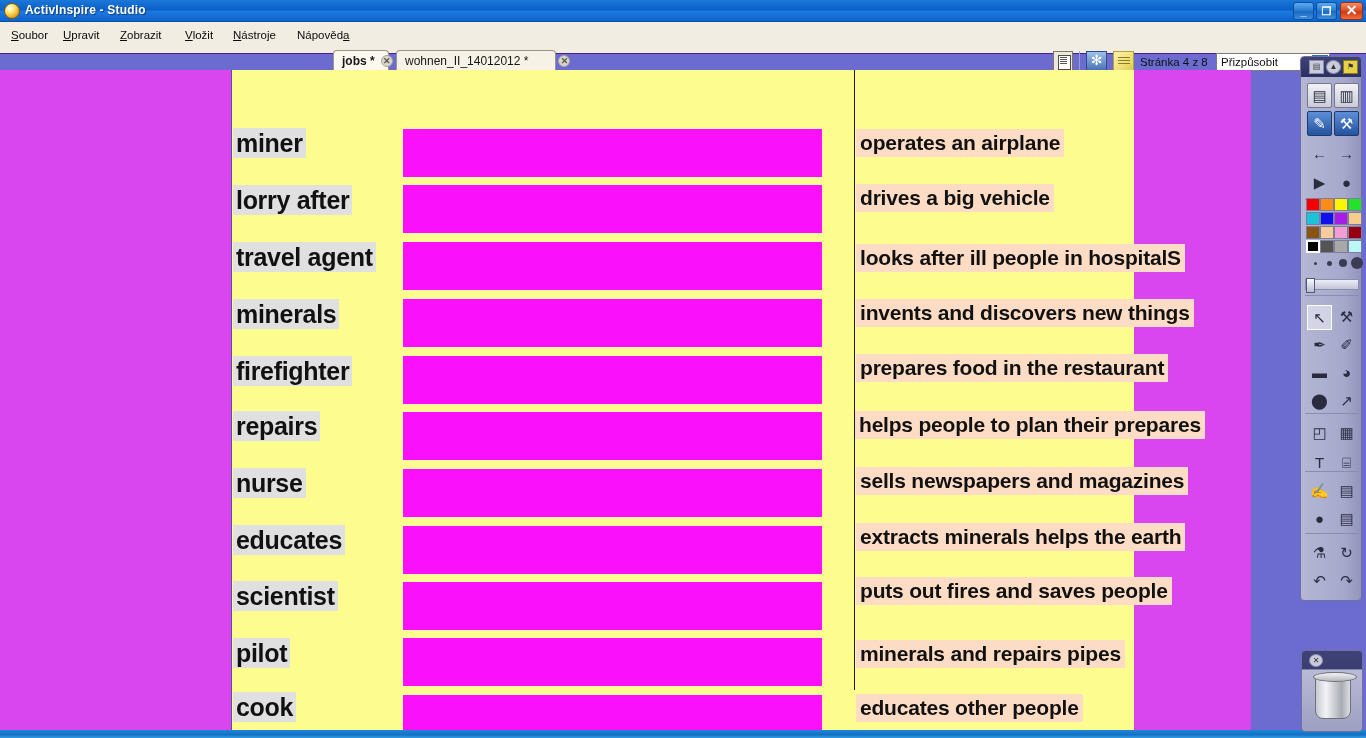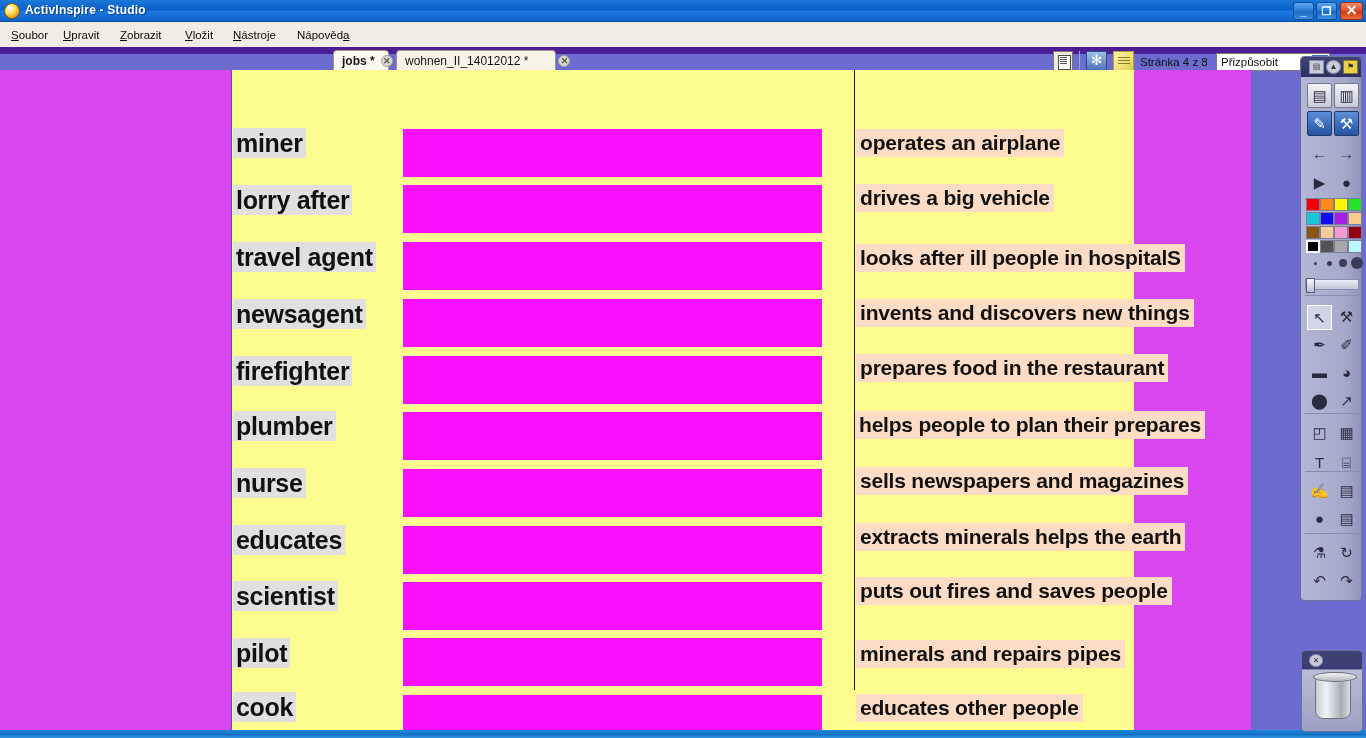--- a/index.html
+++ b/index.html
@@ -45,21 +45,21 @@
   #btn-max  { left: 1316px; }
   #btn-close{ left: 1340px; width: 23px;
     background: linear-gradient(to bottom, #f08a6a 0%, #e2512a 45%, #cc3c12 55%, #ef6e42 100%);
     border-color: #9e2e08; }
   #btn-close span { font-size: 14px; line-height: 15px; }
 
   
   #menubar {
     position: absolute; left: 0; top: 22px; width: 1366px; height: 32px;
     background: #f1ede3;
-    border-bottom: 7px solid #4c1d95;
+    border-bottom: 1px solid #4c1d95;
   }
   .menu-item {
     position: absolute; top: 5px;
     font-size: 11.5px; color: #0b0b0b;
     padding: 2px 5px;
     cursor: pointer; white-space: nowrap;
   }
   .menu-item u { text-decoration: underline; }
 
   
@@ -340,23 +340,23 @@
 </div>
 
 <div id="canvas">
   <div id="page">
     <div id="divider"></div>
   </div>
   <div id="jobs-host">
       <div class="joblabel" style="left: 233px; top: 58px; background: rgb(224, 224, 224);">miner</div>
       <div class="joblabel" style="left: 233px; top: 115px; background: rgb(224, 224, 224);">lorry after</div>
       <div class="joblabel" style="left: 233px; top: 172px; background: rgb(224, 224, 224);">travel agent</div>
-      <div class="joblabel" style="left: 233px; top: 229px; background: rgb(224, 224, 224);">newsagent</div>
+      <div class="joblabel" style="left: 233px; top: 229px; background: rgb(224, 224, 224);">minerals</div>
       <div class="joblabel" style="left: 233px; top: 286px; background: rgb(224, 224, 224);">firefighter</div>
-      <div class="joblabel" style="left: 233px; top: 341px; background: rgb(224, 224, 224);">plumber</div>
+      <div class="joblabel" style="left: 233px; top: 341px; background: rgb(224, 224, 224);">repairs</div>
       <div class="joblabel" style="left: 233px; top: 398px; background: rgb(224, 224, 224);">nurse</div>
       <div class="joblabel" style="left: 233px; top: 455px; background: rgb(224, 224, 224);">educates</div>
       <div class="joblabel" style="left: 233px; top: 511px; background: rgb(224, 224, 224);">scientist</div>
       <div class="joblabel" style="left: 233px; top: 568px; background: rgb(224, 224, 224);">pilot</div>
       <div class="joblabel" style="left: 233px; top: 622px; background: rgb(224, 224, 224);">cook</div>
     </div>
   <div id="dropboxes-host">
       <div class="dropbox" style="top: 58px; background: rgb(251, 16, 251);"></div>
       <div class="dropbox" style="top: 114px; background: rgb(251, 16, 251);"></div>
       <div class="dropbox" style="top: 171px; background: rgb(251, 16, 251);"></div>

